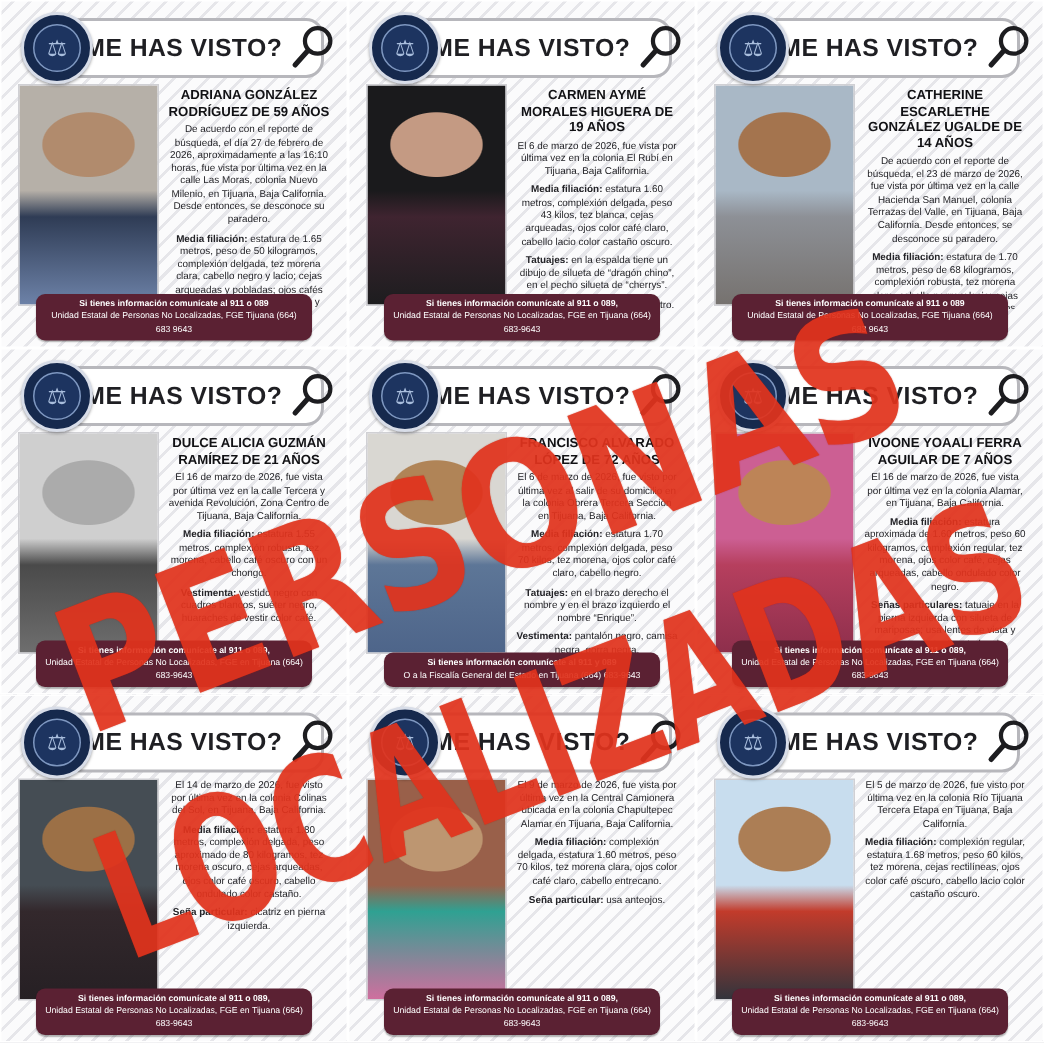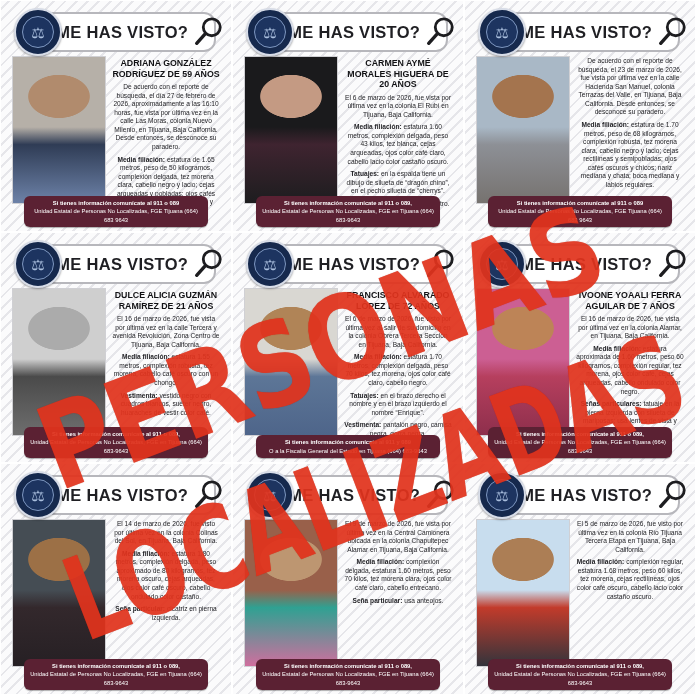--- a/index.html
+++ b/index.html
@@ -180,21 +180,21 @@
       </span>
       <span class="title">¿ME HAS VISTO?</span>
       <svg class="mag" viewBox="0 0 34 34">
         <circle cx="21" cy="12" r="9" fill="none" stroke="#1d1d20" stroke-width="3"></circle>
         <line x1="14" y1="19" x2="5" y2="29" stroke="#1d1d20" stroke-width="3.6" stroke-linecap="round"></line>
       </svg>
     </header>
     <div class="content">
       <div class="photo" style="background: radial-gradient(34% 15% at 50% 27%, rgb(196, 154, 131) 0px, rgb(196, 154, 131) 97%, rgba(0, 0, 0, 0) 100%), linear-gradient(rgb(26, 26, 28) 0%, rgb(26, 26, 28) 48%, rgb(63, 36, 48) 60%, rgb(29, 29, 31) 100%);"></div>
       <div class="info">
-        <div class="name">CARMEN AYMÉ MORALES HIGUERA DE 20 AÑOS</div>
+        <div class="name">CARMEN AYMÉ MORALES HIGUERA DE 19 AÑOS</div>
         <div class="paras">
               <p><span>El 6 de marzo de 2026, fue vista por última vez en la colonia El Rubí en Tijuana, Baja California.</span></p>
               <p><b>Media filiación:</b> <span>estatura 1.60 metros, complexión delgada, peso 43 kilos, tez blanca, cejas arqueadas, ojos color café claro, cabello lacio color castaño oscuro.</span></p>
               <p><b>Tatuajes:</b> <span>en la espalda tiene un dibujo de silueta de “dragón chino”, en el pecho silueta de “cherrys”.</span></p>
               <p><b>Seña particular:</b> <span>lunar en el rostro.</span></p>
             </div>
       </div>
     </div>
     <footer class="footer">
       <div class="f1">Si tienes información comunícate al 911 o 089,</div>
@@ -211,20 +211,21 @@
       </span>
       <span class="title">¿ME HAS VISTO?</span>
       <svg class="mag" viewBox="0 0 34 34">
         <circle cx="21" cy="12" r="9" fill="none" stroke="#1d1d20" stroke-width="3"></circle>
         <line x1="14" y1="19" x2="5" y2="29" stroke="#1d1d20" stroke-width="3.6" stroke-linecap="round"></line>
       </svg>
     </header>
     <div class="content">
       <div class="photo" style="background: radial-gradient(34% 15% at 50% 27%, rgb(164, 116, 78) 0px, rgb(164, 116, 78) 97%, rgba(0, 0, 0, 0) 100%), linear-gradient(rgb(169, 184, 198) 0%, rgb(169, 184, 198) 48%, rgb(141, 144, 150) 60%, rgb(118, 114, 111) 100%);"></div>
       <div class="info">
+        <div class="name">CATHERINE ESCARLETHE GONZÁLEZ UGALDE DE 14 AÑOS</div>
         <div class="paras">
               <p><span>De acuerdo con el reporte de búsqueda, el 23 de marzo de 2026, fue vista por última vez en la calle Hacienda San Manuel, colonia Terrazas del Valle, en Tijuana, Baja California. Desde entonces, se desconoce su paradero.</span></p>
               <p><b>Media filiación:</b> <span>estatura de 1.70 metros, peso de 68 kilogramos, complexión robusta, tez morena clara, cabello negro y lacio; cejas rectilíneas y semipobladas; ojos cafés oscuros y chicos; nariz mediana y chata; boca mediana y labios regulares.</span></p>
             </div>
       </div>
     </div>
     <footer class="footer">
       <div class="f1">Si tienes información comunícate al 911 o 089</div>
       <div class="f2">Unidad Estatal de Personas No Localizadas, FGE Tijuana (664) 683 9643</div>
     </footer>

